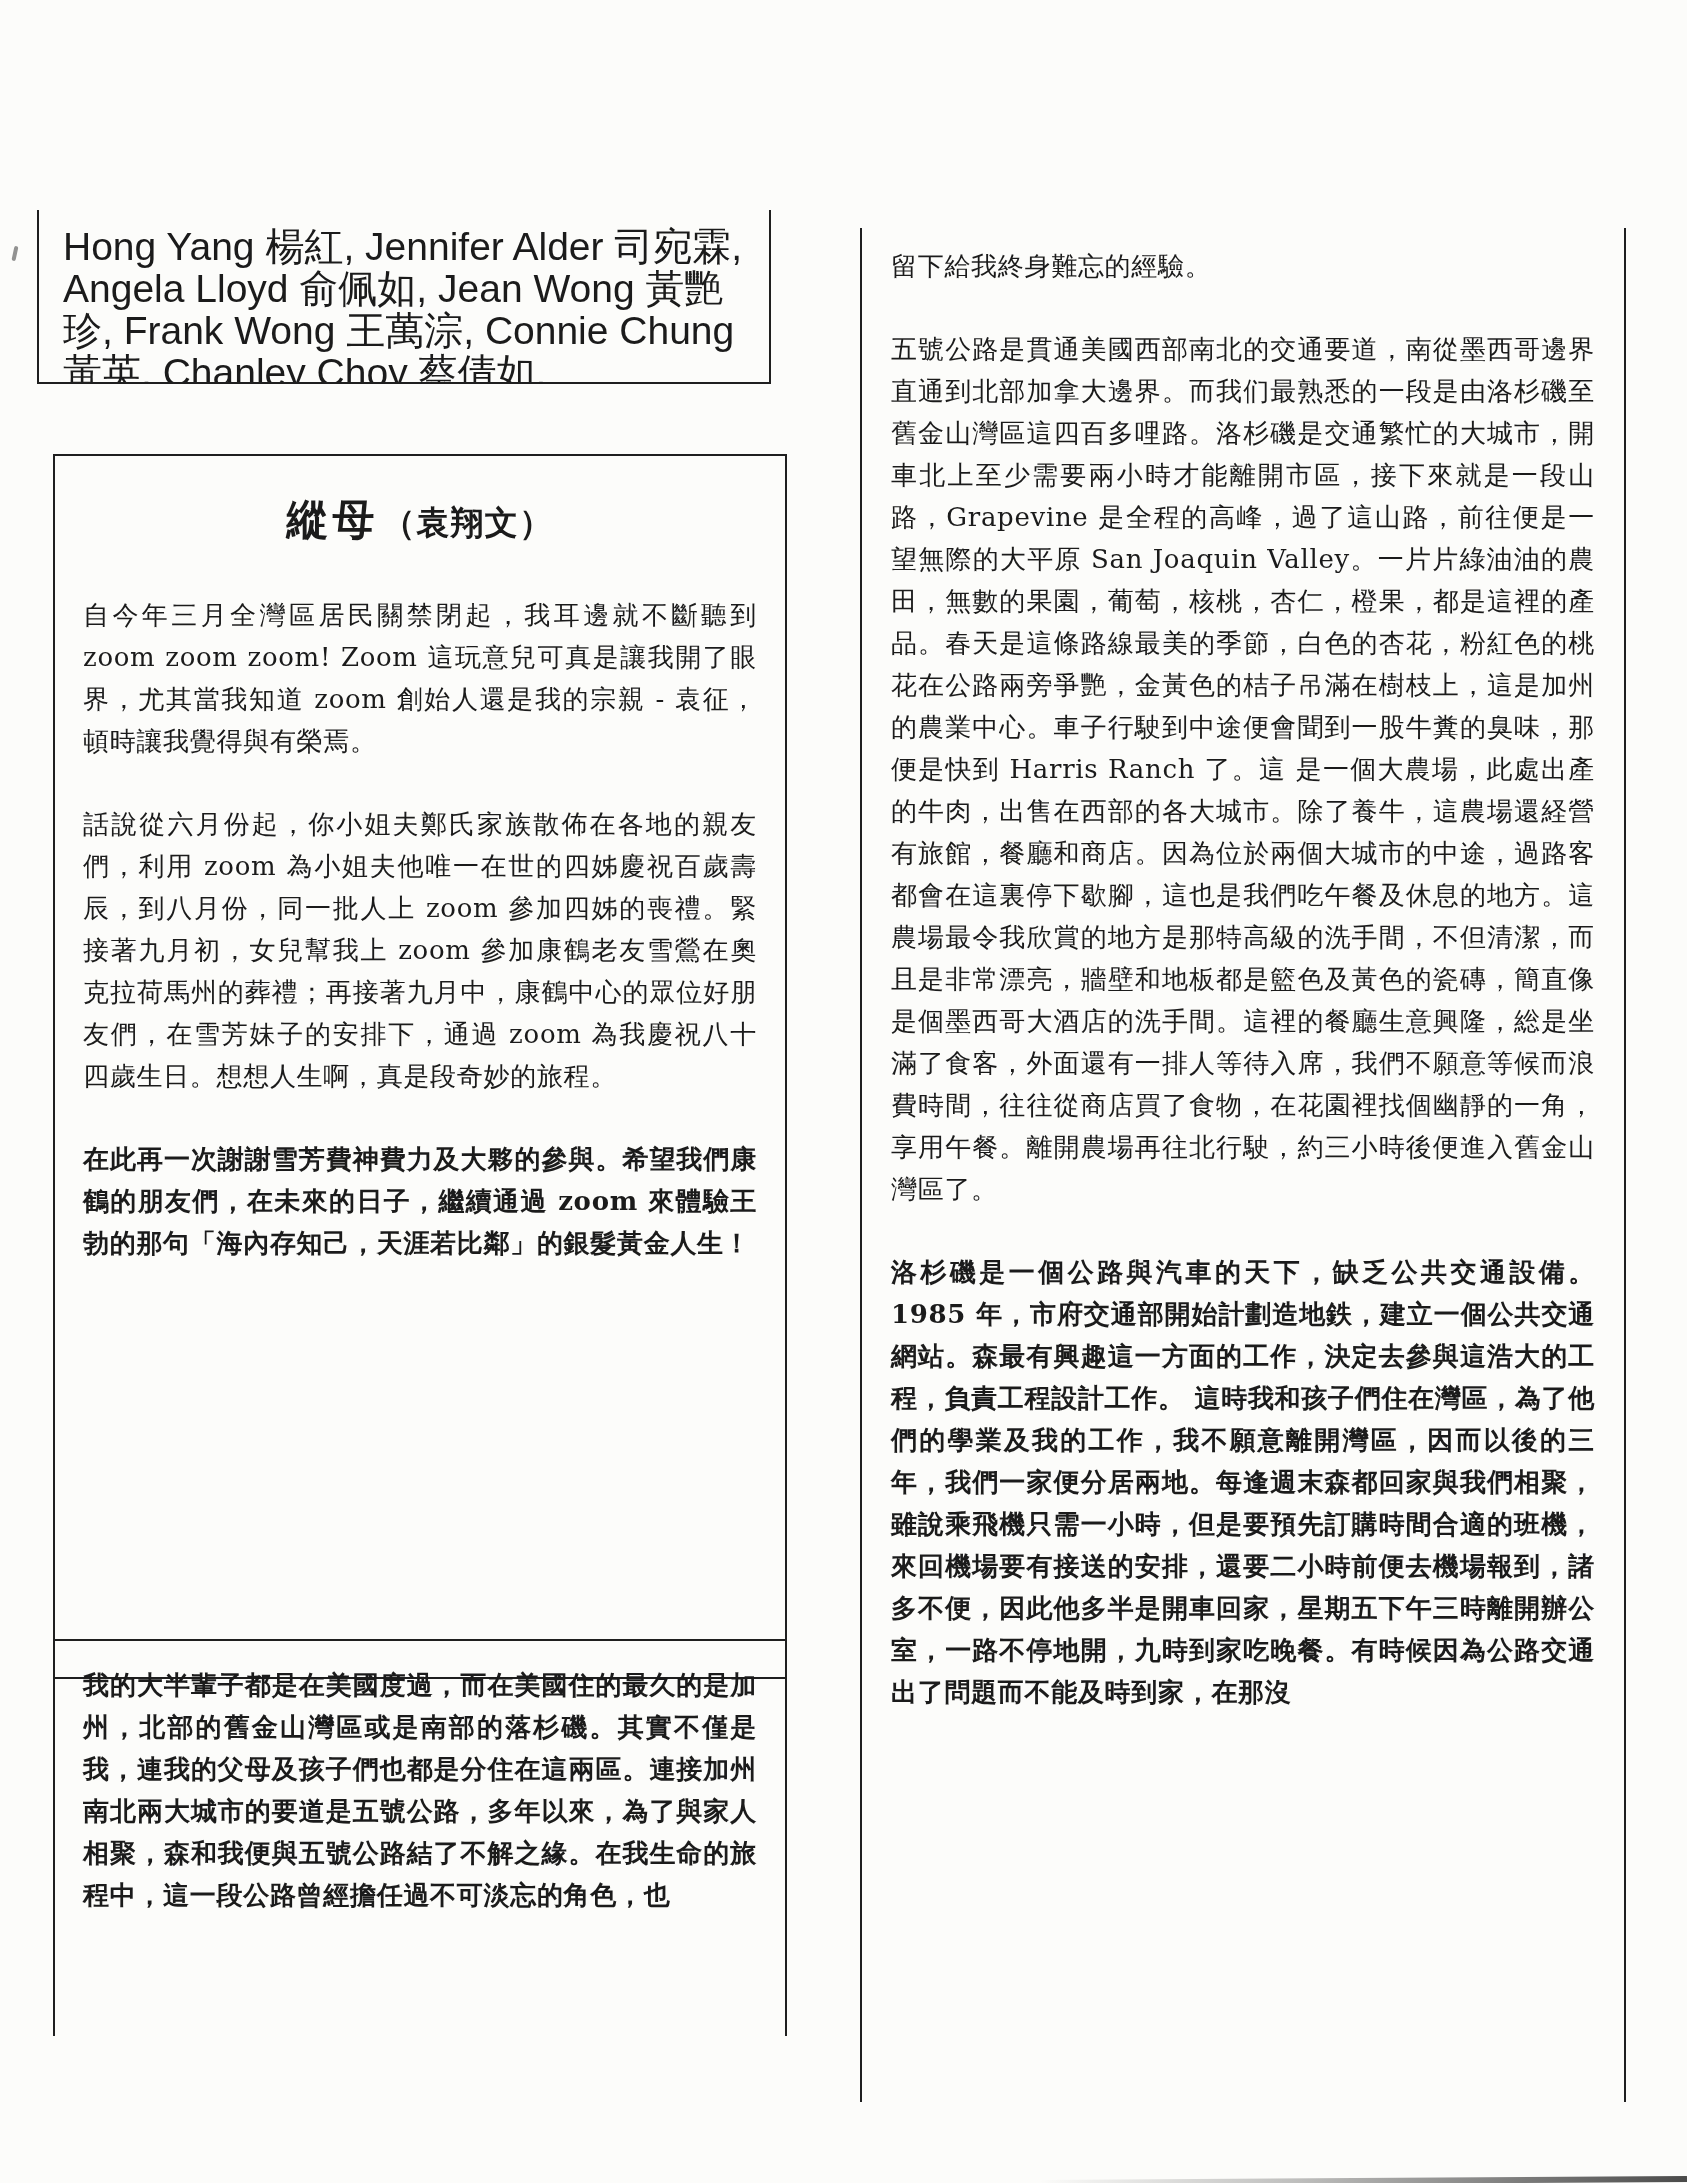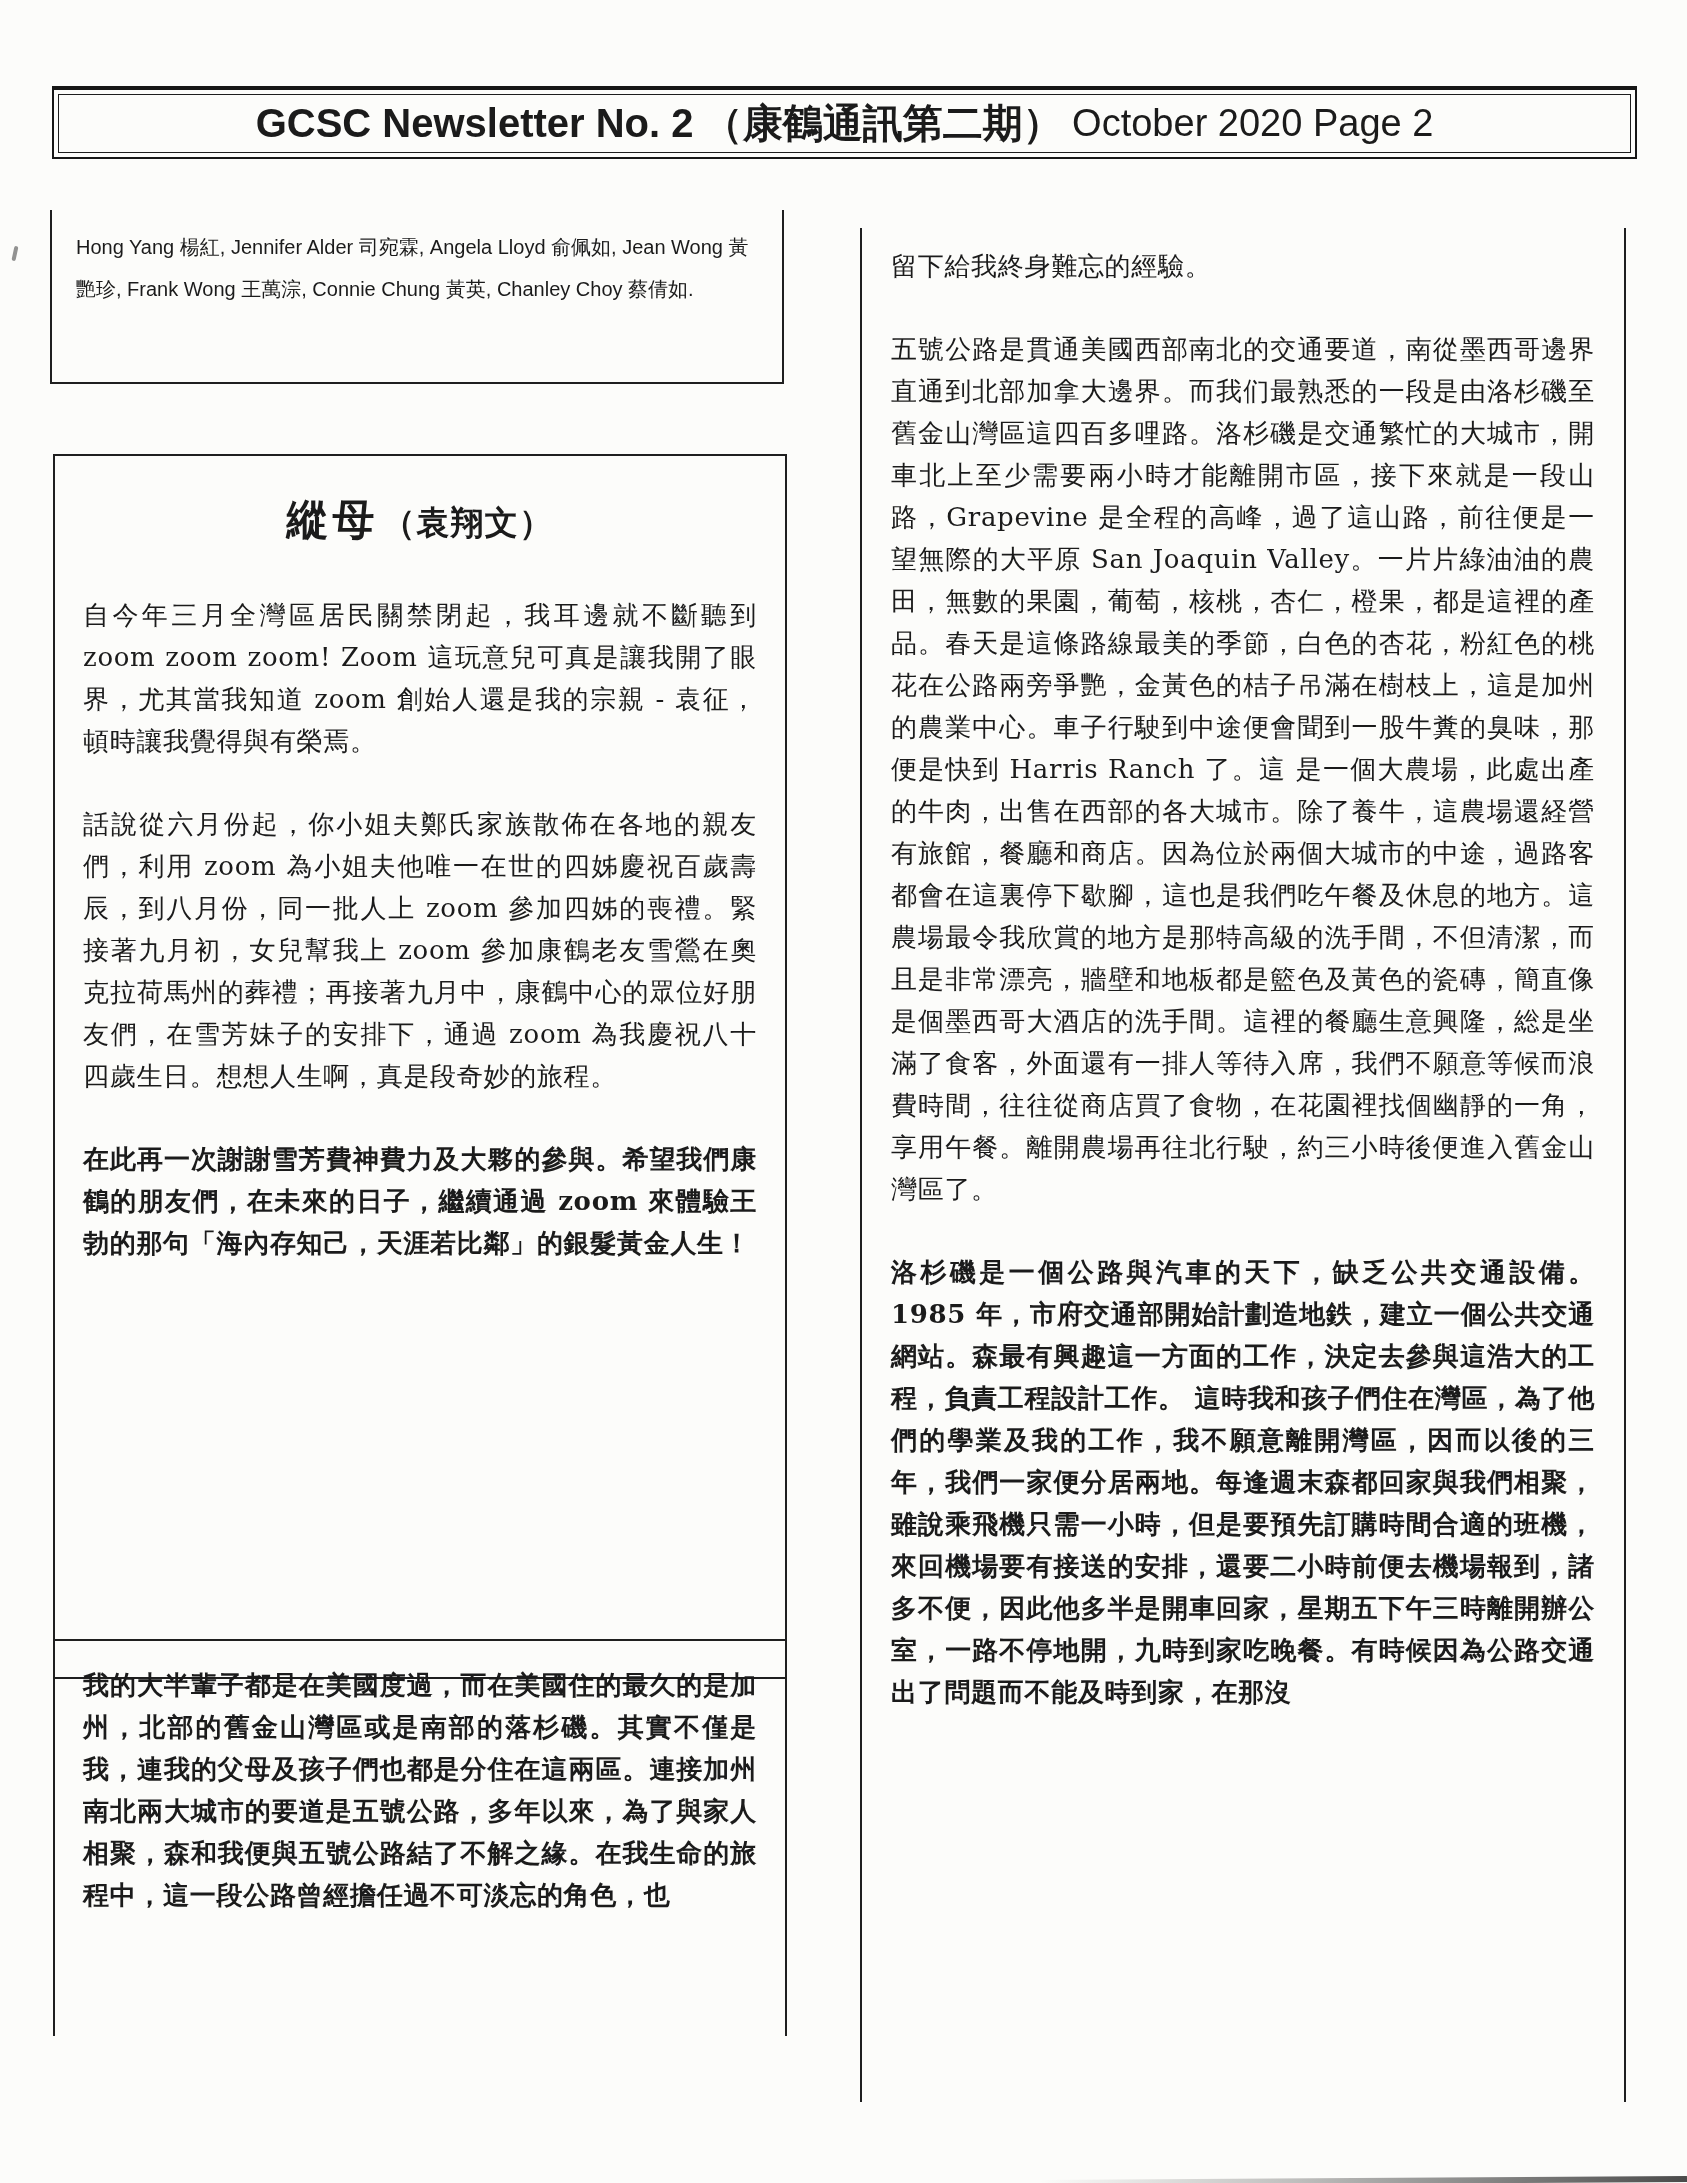--- a/index.html
+++ b/index.html
@@ -48,28 +48,28 @@
 
   
   .col-box {
     position: absolute;
     box-sizing: border-box;
     background: transparent;
     overflow: hidden;
   }
 
   .names-box {
-    left: 50px; top: 210px;
+    left: 37px; top: 210px;
     width: 734px; height: 174px;
     border-left: 2.6px solid #1f1f1f;
     border-right: 2.6px solid #1f1f1f;
     border-bottom: 2.6px solid #1f1f1f;
     padding: 16px 24px 6.6px 24px;
     font-family: "Liberation Sans", sans-serif;
-    font-size: 20px;
+    font-size: 39px;
     line-height: 42px;
     text-align: left;
   }
 
   .zongmu-box {
     left: 53px; top: 454px;
     width: 734px; height: 1225px;
     border: 2.6px solid #1f1f1f;
     padding: 24px 28px 13.2px 28px;
   }
@@ -134,27 +134,20 @@
     background: rgba(40,40,40,0.5);
     transform: rotate(12deg);
     border-radius: 2px;
   }
 </style>
 </head>
 <body>
 
 <div class="doc-page">
 
-  <div class="title-box-outer">
-    <div class="title-box-inner">
-      <span class="title-strong">GCSC Newsletter No. 2</span>
-      <span class="title-strong">（康鶴通訊第二期）</span>
-      <span class="title-light">October 2020 Page 2</span>
-    </div>
-  </div>
 
   <div class="col-box names-box">
     <span>Hong Yang 楊紅, Jennifer Alder 司宛霖, Angela Lloyd 俞佩如, Jean Wong 黃艷珍, Frank Wong 王萬淙, Connie Chung 黃英, Chanley Choy 蔡倩如.</span>
   </div>
 
   <div class="col-box zongmu-box">
     <div class="article-title-row">
       <span class="article-title">縱母</span>
       <span class="article-author">（袁翔文）</span>
     </div>

